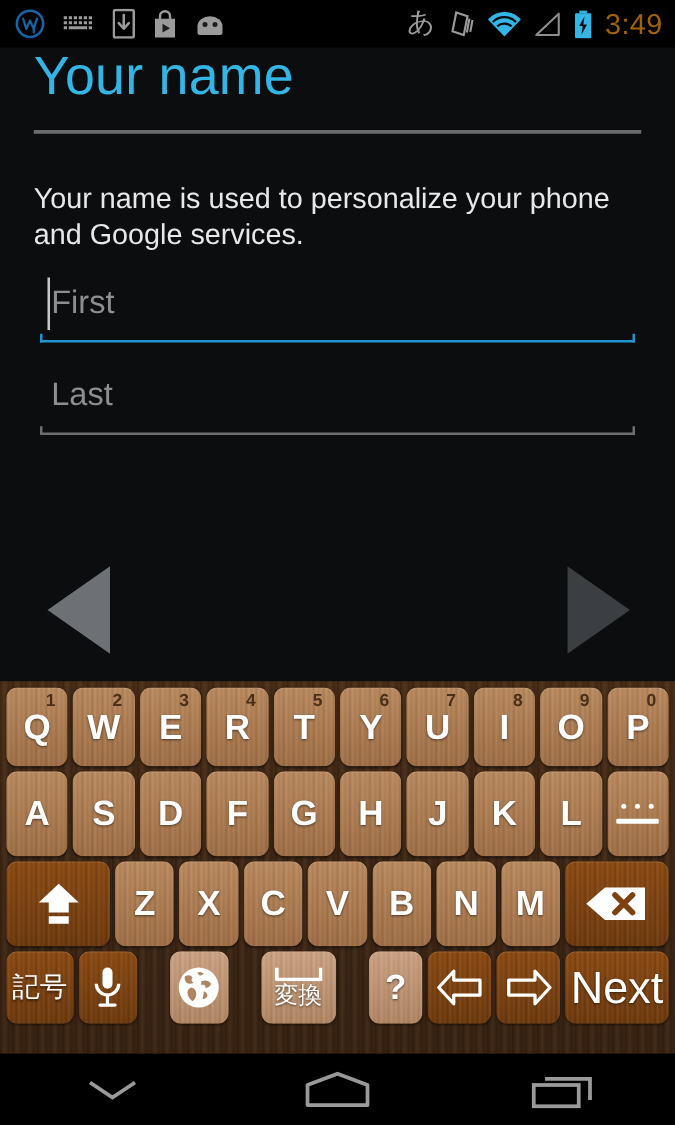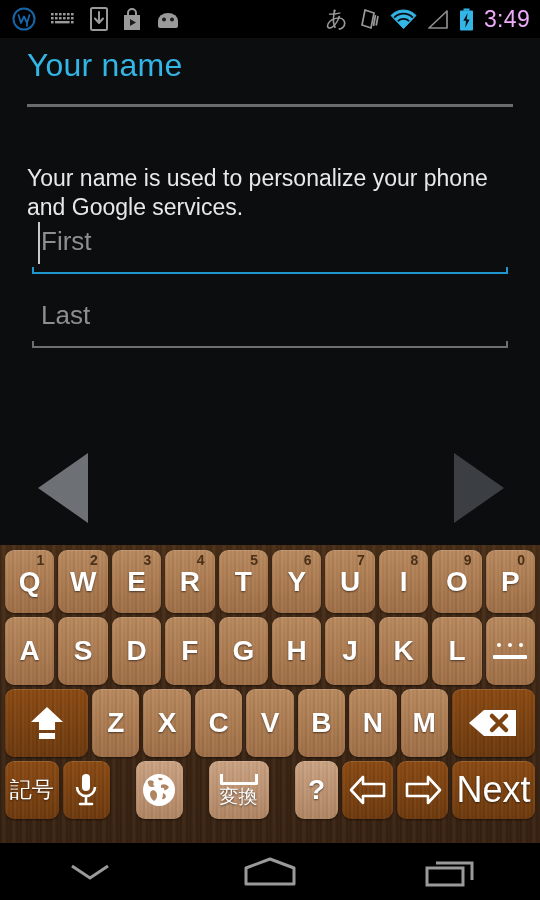--- a/index.html
+++ b/index.html
@@ -12,35 +12,35 @@
   #screen { position: relative; width: 540px; height: 900px; background: #0b0d0f; }
 
   
   .statusbar {
     position: absolute; left: 0; top: 0; width: 540px; height: 38px;
     background: #000; display: flex; align-items: center;
   }
   .sb-left { display: flex; align-items: center; gap: 14px; padding-left: 12px; }
   .sb-right { position: absolute; right: 10px; display: flex; align-items: center; gap: 10px; }
   .sb-icon { display: flex; align-items: center; justify-content: center; }
-  .sb-clock { color: #f0abfc; font-size: 23px; letter-spacing: 0.3px; text-align: center; }
+  .sb-clock { color: #a16207; font-size: 23px; letter-spacing: 0.3px; text-align: center; }
   .jp-a { color: #9a9a9a; font-size: 22px; font-family: "DejaVu Sans", sans-serif; line-height: 1; }
 
   
   .title {
-    position: absolute; left: 27px; top: 47px;
-    color: #33b5e5; font-size: 32px; font-weight: normal; letter-spacing: 0.2px;
+    position: absolute; left: 27px; top: 37px;
+    color: #33b5e5; font-size: 43px; font-weight: normal; letter-spacing: 0.2px;
   }
   .title-divider {
     position: absolute; left: 27px; top: 104px; width: 486px; height: 3px;
     background: #6b6b6b;
   }
   .desc {
     position: absolute; left: 27px; top: 144px; width: 470px;
-    color: #e8e8e8; font-size: 23px; line-height: 29px; margin-top: 20px;
+    color: #e8e8e8; font-size: 23px; line-height: 29px;
   }
 
   .field { position: absolute; left: 32px; width: 476px; height: 56px; }
   .field-text {
     position: absolute; left: 9px; top: 8px;
     font-size: 26px; color: #8e8e8e;
   }
   .field-underline {
     position: absolute; left: 0; bottom: 0; width: 100%; height: 2px;
   }

